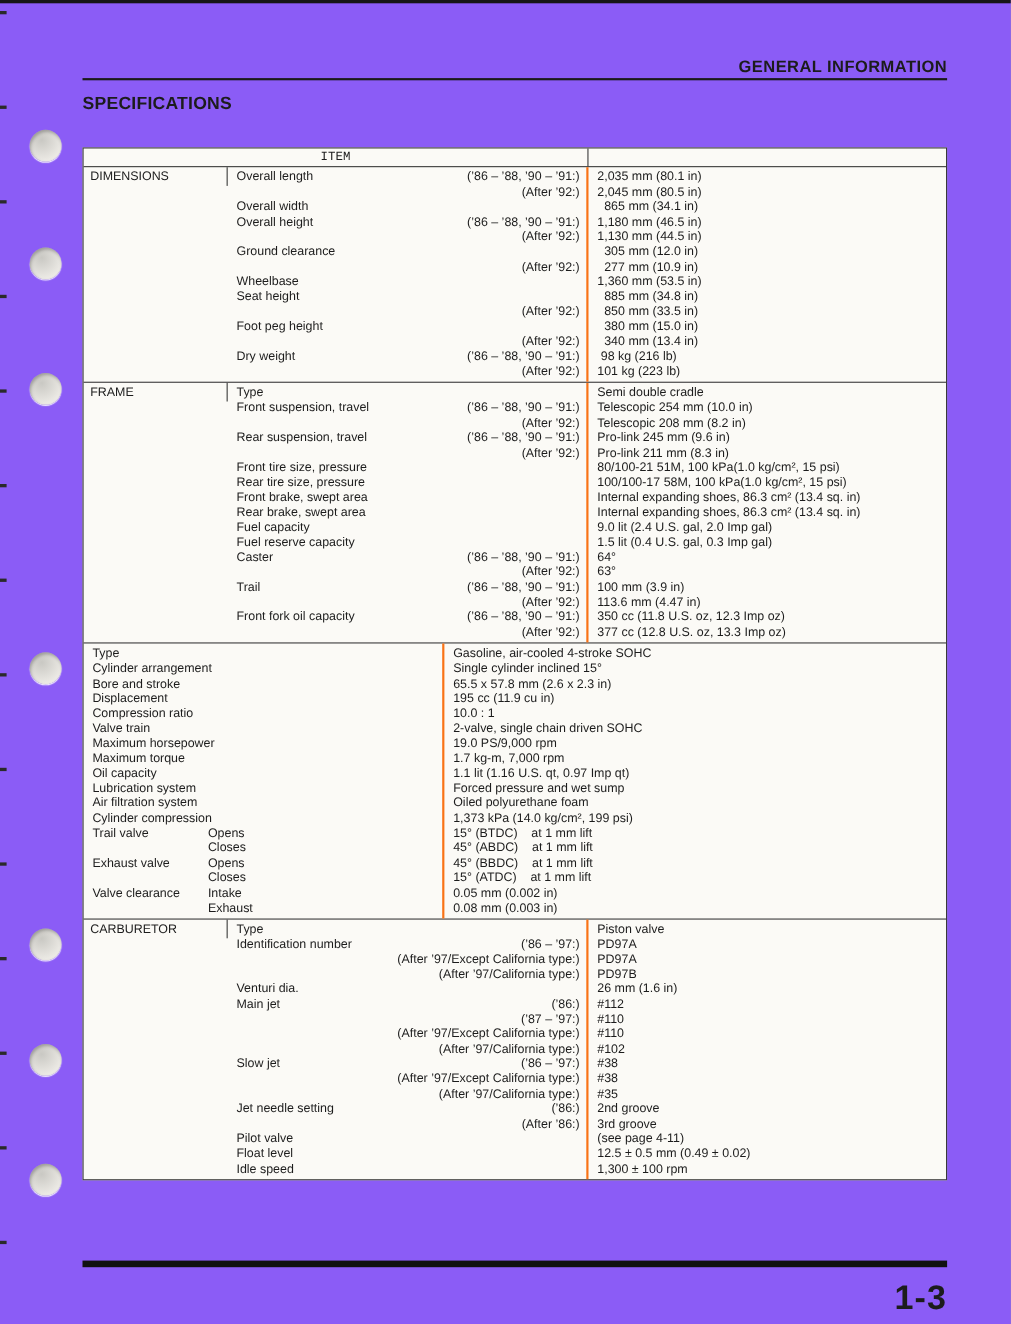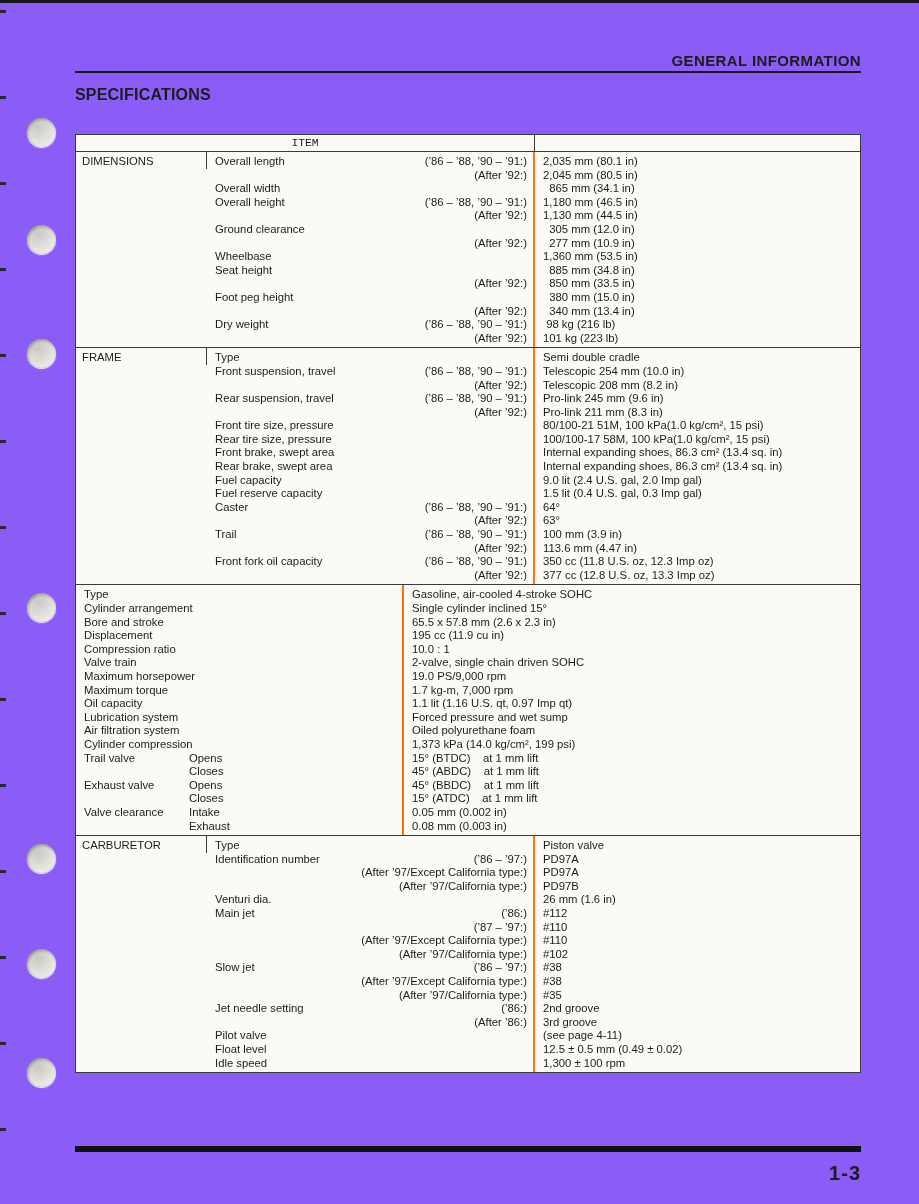--- a/index.html
+++ b/index.html
@@ -39,21 +39,21 @@
   .sec-specs { flex:1; padding:3px 4px 2px 8px; }
   .line {
     display:flex; justify-content:space-between; position:relative;
     height:13.6px; line-height:13.6px; white-space:pre; overflow:visible;
   }
   .line .sub { position:absolute; left:105px; top:0; }
   .spec-line { height:13.6px; line-height:13.6px; white-space:pre; overflow:visible; }
   .footer-bar { position:absolute; top:1146px; left:75px; width:786px; height:6px; background:#111; }
   .page-number {
     position:absolute; top:1162px; left:75px; width:786px;
-    text-align:right; font-weight:bold; font-size:20px; letter-spacing:1px;
+    text-align:right; font-weight:bold; font-size:31px; letter-spacing:1px;
   }
 </style>
 </head>
 <body>
 
 <div class="page">
   <div class="top-edge"></div>
 
   <div id="holes">
       <div class="hole" style="top: 118px;"></div>

